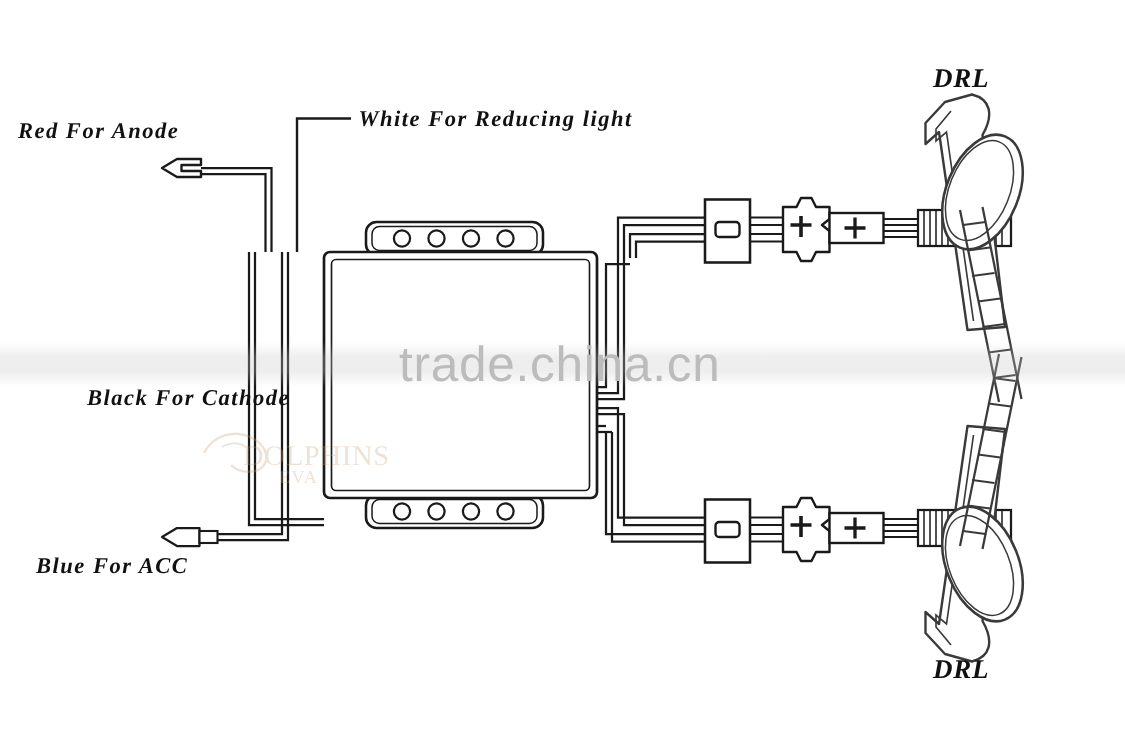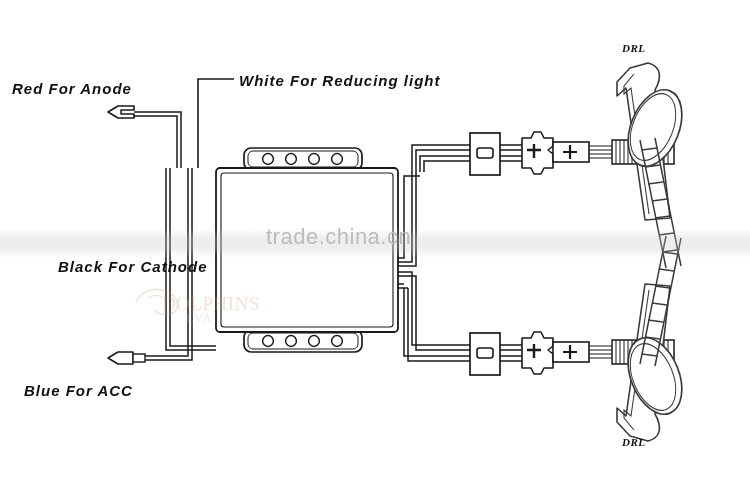--- a/index.html
+++ b/index.html
@@ -23,21 +23,21 @@
   .wm-text{
     position:absolute;
     pointer-events:none;
     user-select:none;
     font-family:"Liberation Sans", sans-serif;
     color:#b9b9b9;
     white-space:nowrap;
   }
   #wm-trade{
     left:266px; top:224px;
-    font-size:22px;
+    font-size:33px;
     letter-spacing:0.5px;
     color:#bcbcbc;
   }
   #wm-band{
     position:absolute;
     left:0; top:228px;
     width:750px; height:30px;
     background:linear-gradient(to bottom,
         rgba(255,255,255,0) 0%,
         rgba(198,198,198,0.30) 35%,
@@ -51,33 +51,33 @@
     width:150px; height:48px;
     opacity:0.30;
     pointer-events:none;
   }
   .lbl{
     position:absolute;
     white-space:nowrap;
     color:#111111;
     font-style:italic;
     font-weight:700;
-    font-family:Liberation Sans, sans-serif;
+    font-family:Liberation Serif, serif;
     font-size:15px;
     letter-spacing:1px;
   }
   .lbl-drl{
     font-family:"Liberation Serif", "DejaVu Serif", serif;
-    font-size:11px;
+    font-size:18px;
     letter-spacing:0.5px;
   }
   #lbl-red{ left:12px;  top:80px; }
   #lbl-white{ left:239px; top:72px;text-align:center; }
   #lbl-black{ left:10px;  top:258px;margin-left:48px; }
-  #lbl-blue{ left:24px;  top:382px; }
+  #lbl-blue{ left:24px;  top:370px; }
   #lbl-drl-top{ left:622px; top:42px; }
   #lbl-drl-bottom{ left:622px; top:436px; }
 </style>
 </head>
 <body>
 
 <div id="stage">
 
   <svg id="diagram-svg" viewBox="0 0 750 504">
     <defs>

